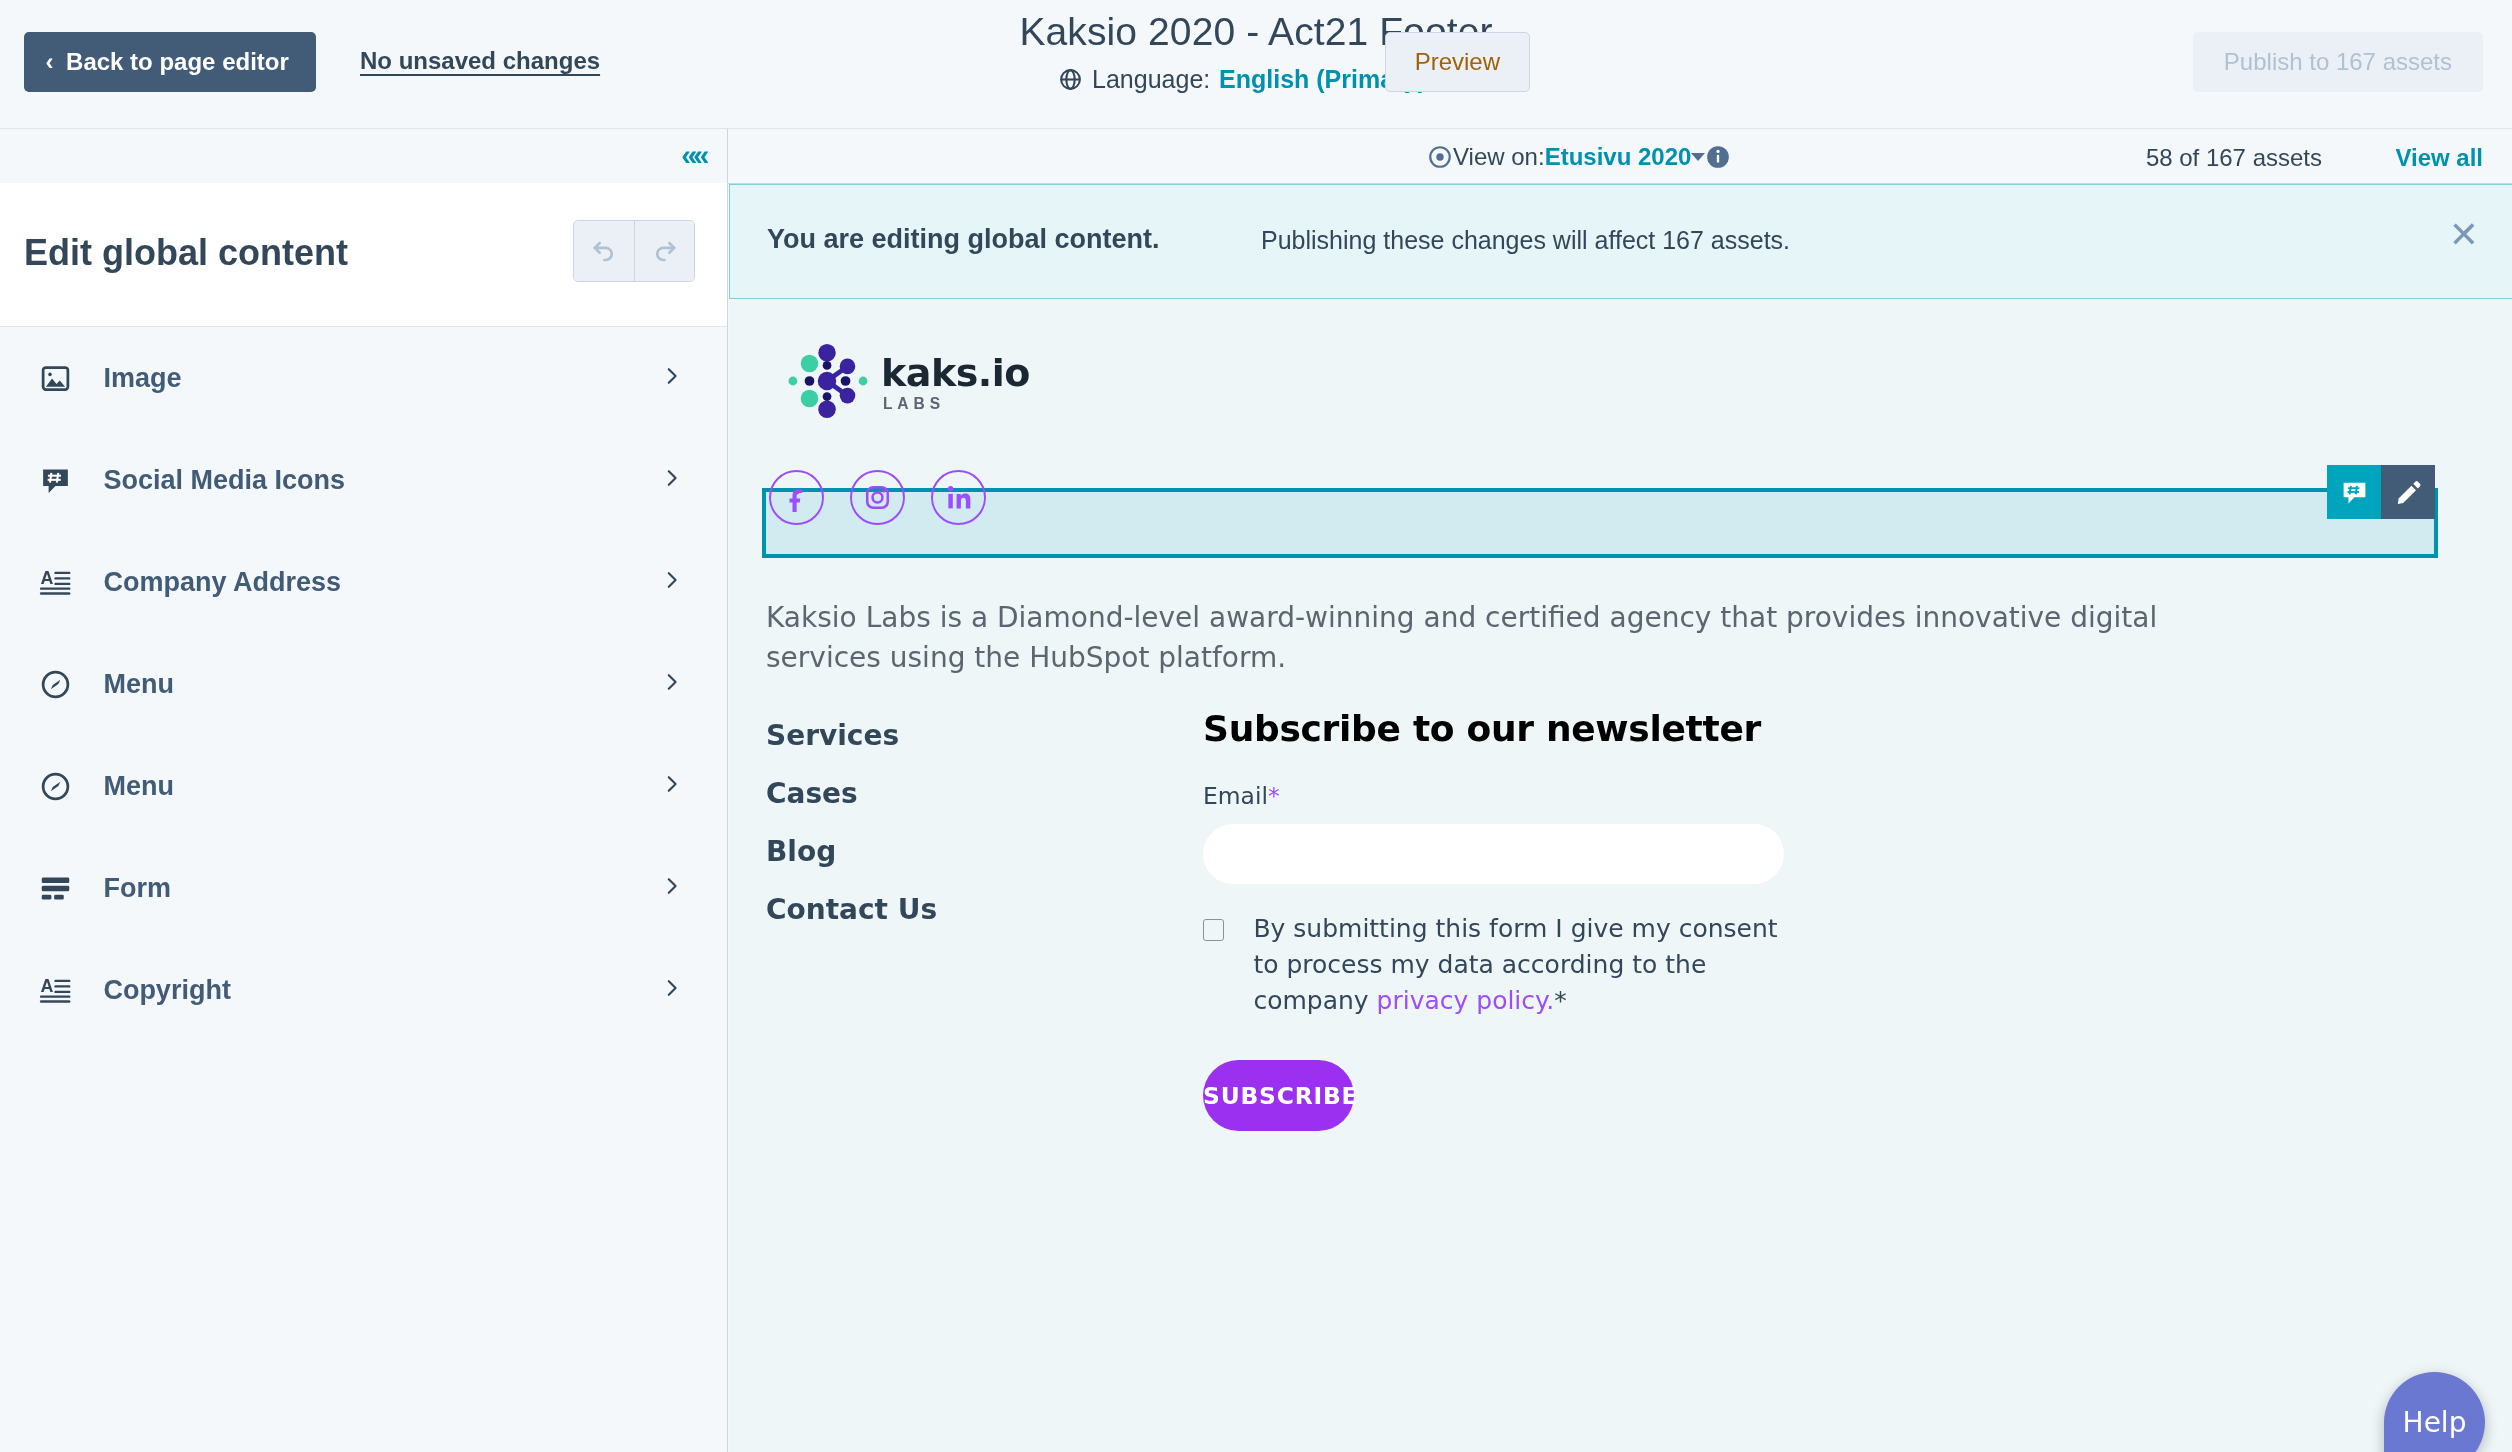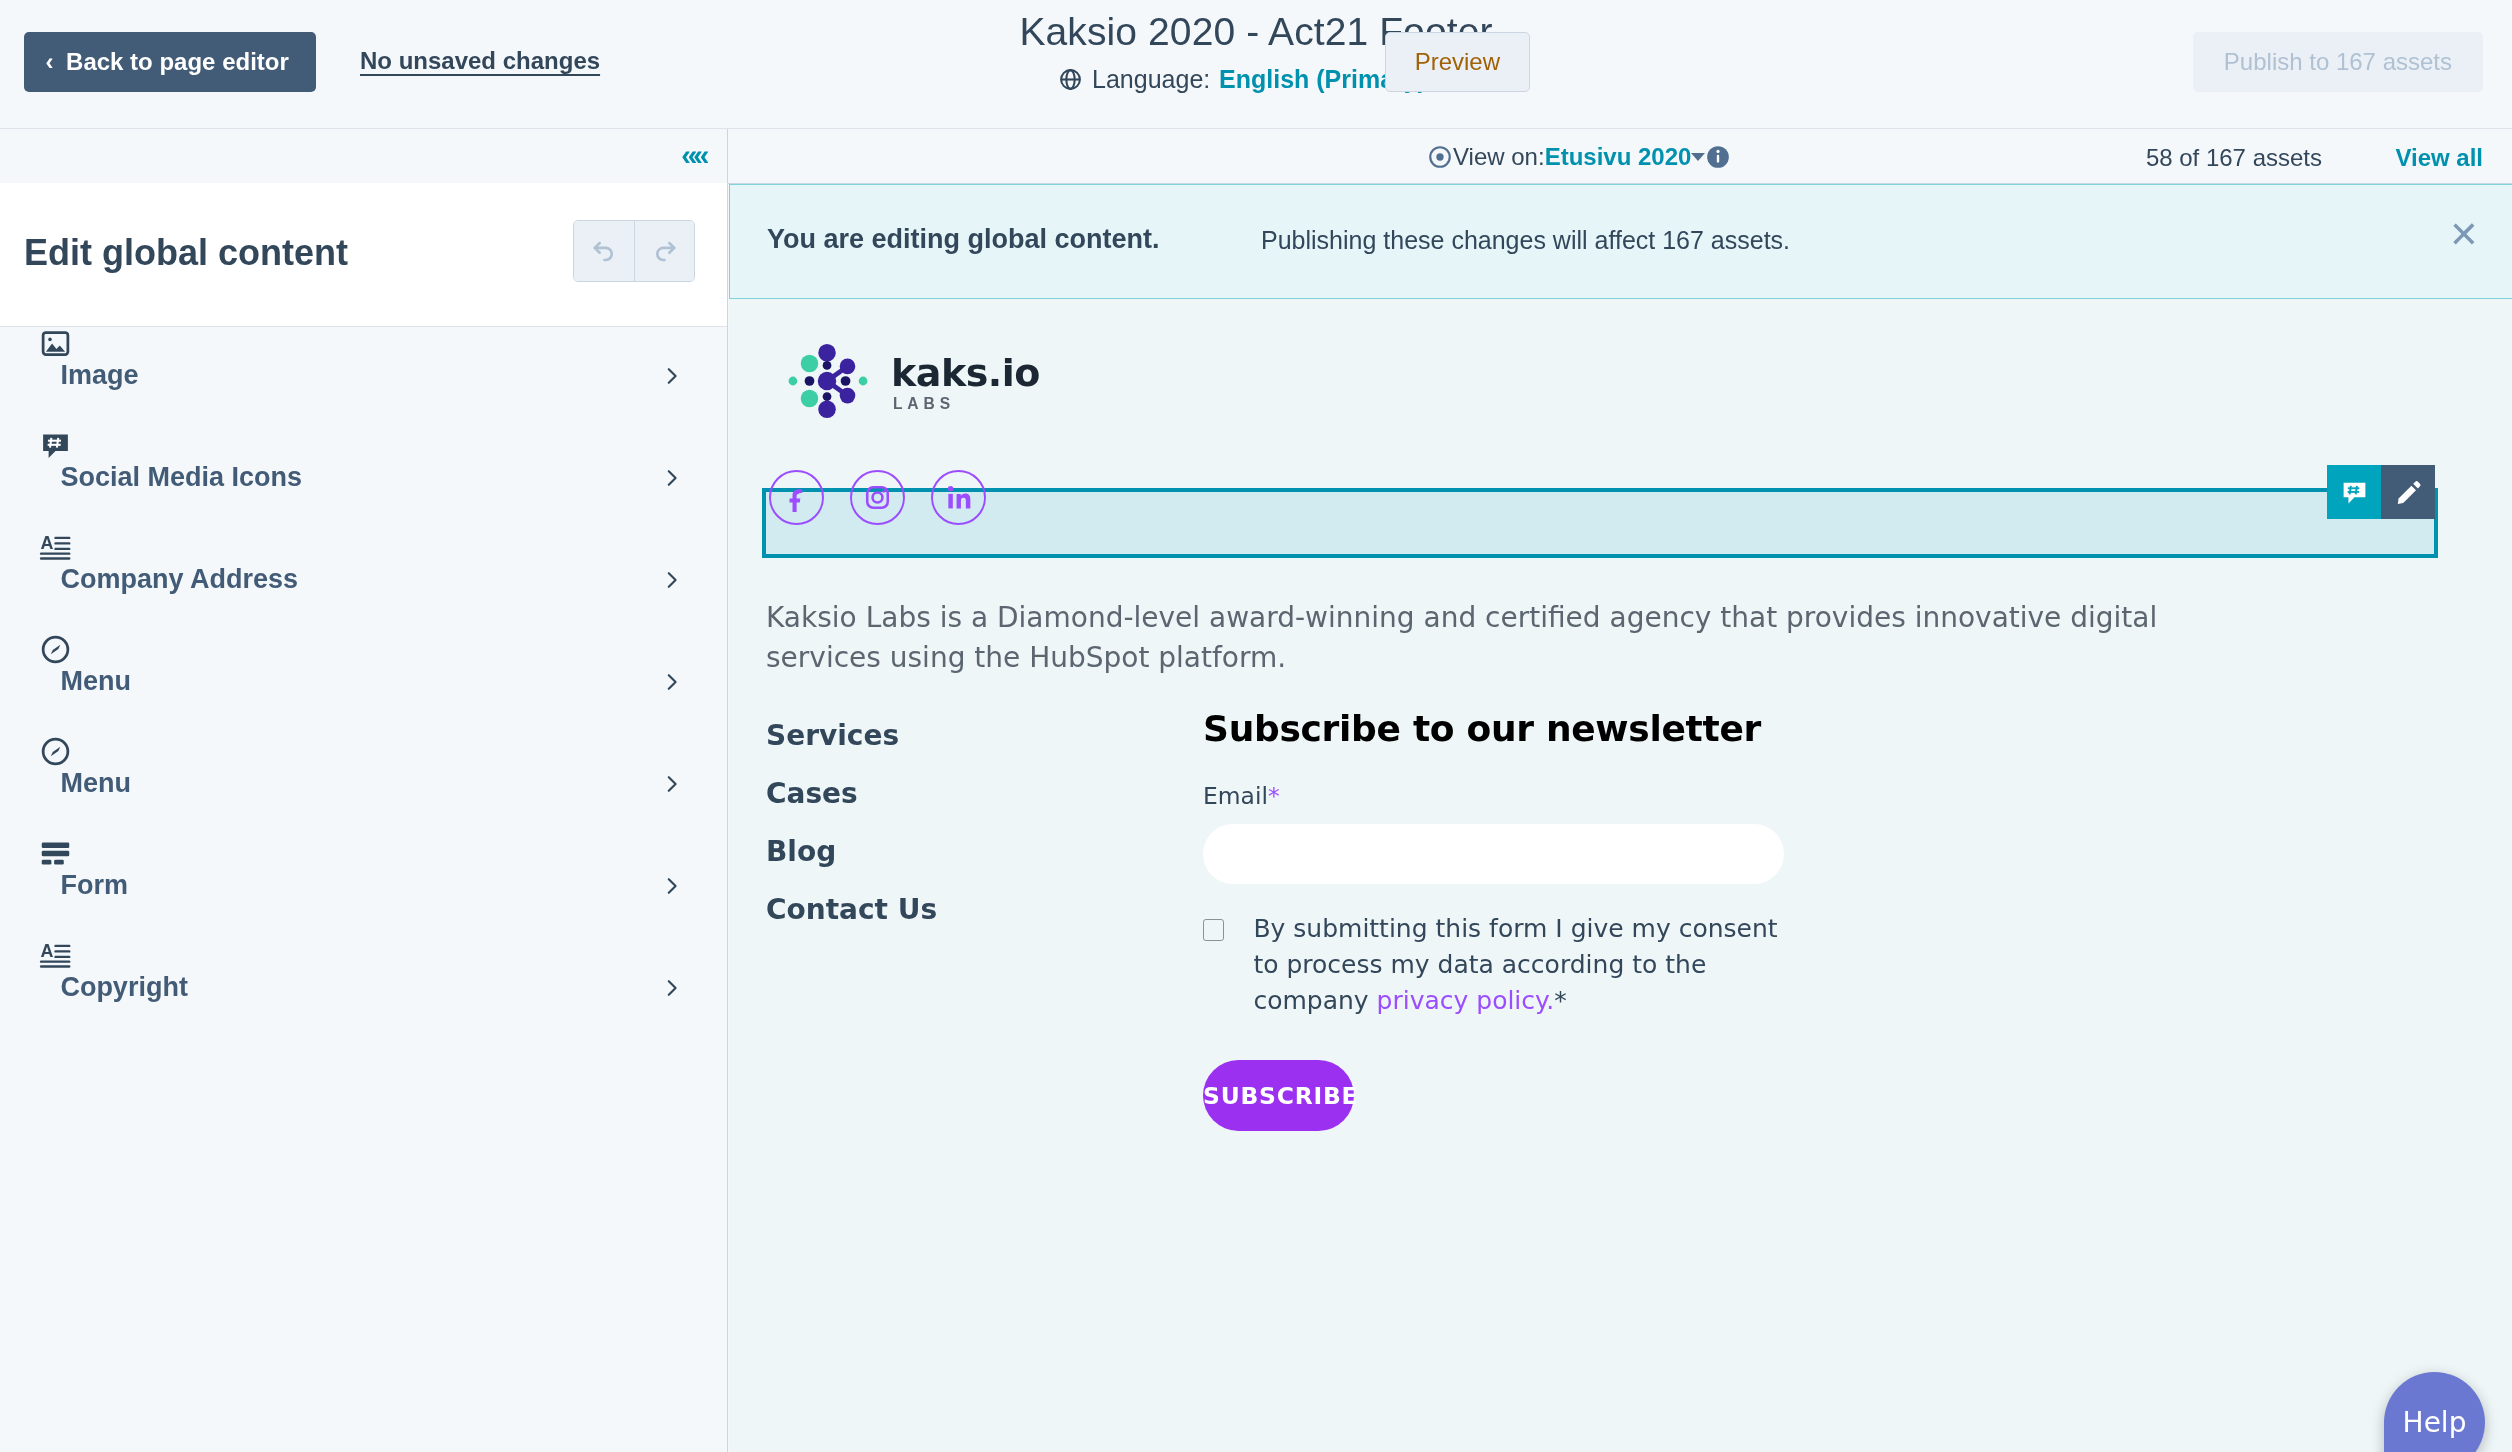--- a/index.html
+++ b/index.html
@@ -126,22 +126,22 @@
   }
   .ur-btn {
     width: 60px; height: 60px; display: flex; align-items: center;
     justify-content: center; cursor: pointer; background: #eaf0f6;
   }
   .ur-btn + .ur-btn { border-left: 1px solid #cbd6e2; }
 
   .sb-list { padding-top: 0; }
   .sb-item {
     position: relative; height: 102px;
-    display: flex; 
-    padding: 0 41px 0 39px; cursor: pointer; flex-direction: column;
+    display: flex; align-items: center;
+    padding: 0 41px 0 39px; cursor: pointer;
   }
   .sb-ic { width: 43px; display: flex; align-items: center; color: #33475b; }
   .sb-label {
     margin-left: 21.4px; font-size: 27px; font-weight: 700; color: #425b76;
   }
   .sb-chev {
     position: absolute; right: 44px; top: 50%; transform: translateY(-50%);
     color: #33475b;
   }
 
@@ -166,21 +166,21 @@
     font-weight: 300;
   }
 
   
   .canvas {
     position: absolute; left: 729px; top: 299px;
     width: 1783px; height: 1154px;
     background: #eff6f7; overflow: hidden;
   }
 
-  .logo-block { position: absolute; left: 54px; top: 44px; display: flex; align-items: center; gap: 18px; }
+  .logo-block { position: absolute; left: 54px; top: 44px; display: flex; align-items: center; gap: 8px; }
   .logo-word { display: flex; flex-direction: column; line-height: 1; }
   .logo-main {
     font-size: 38px; font-weight: 700; color: #1b2733; letter-spacing: -0.5px;
     font-family: "DejaVu Sans", sans-serif;
   }
   .logo-sub {
     font-size: 15.6px; font-weight: 700; color: #5b6670; letter-spacing: 4.9px;
     margin-top: 3.9px; margin-left: 1.9px;
   }
 

